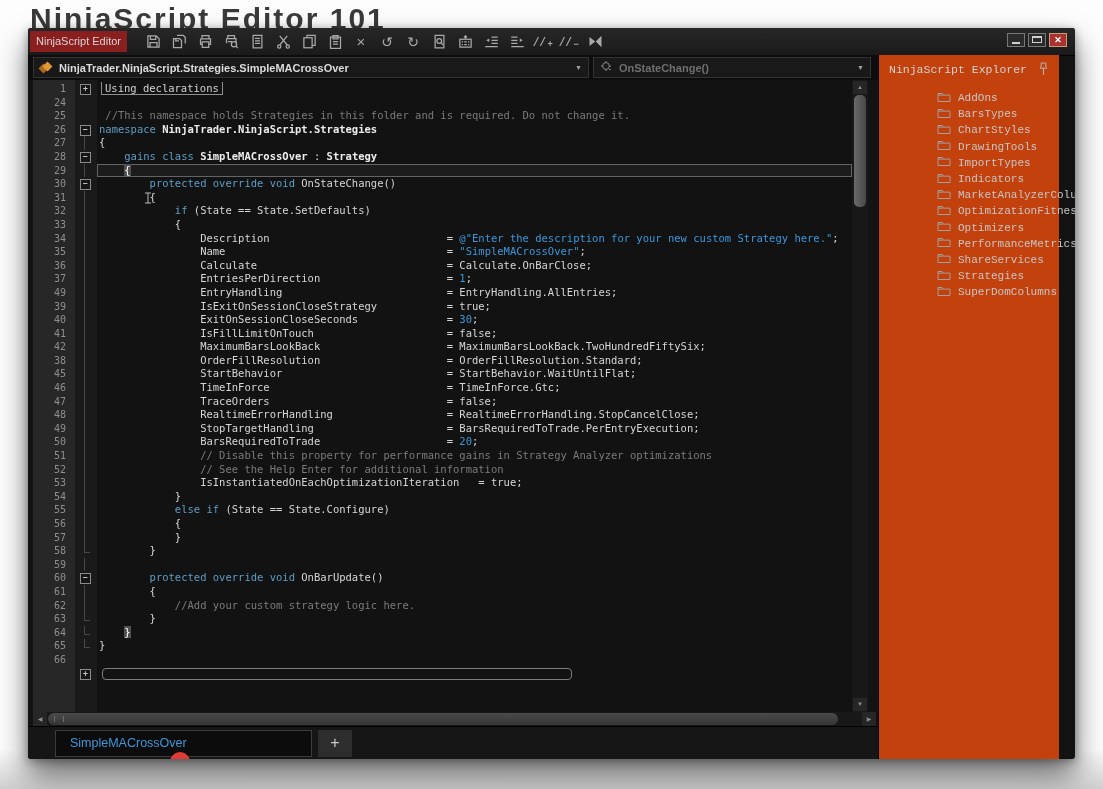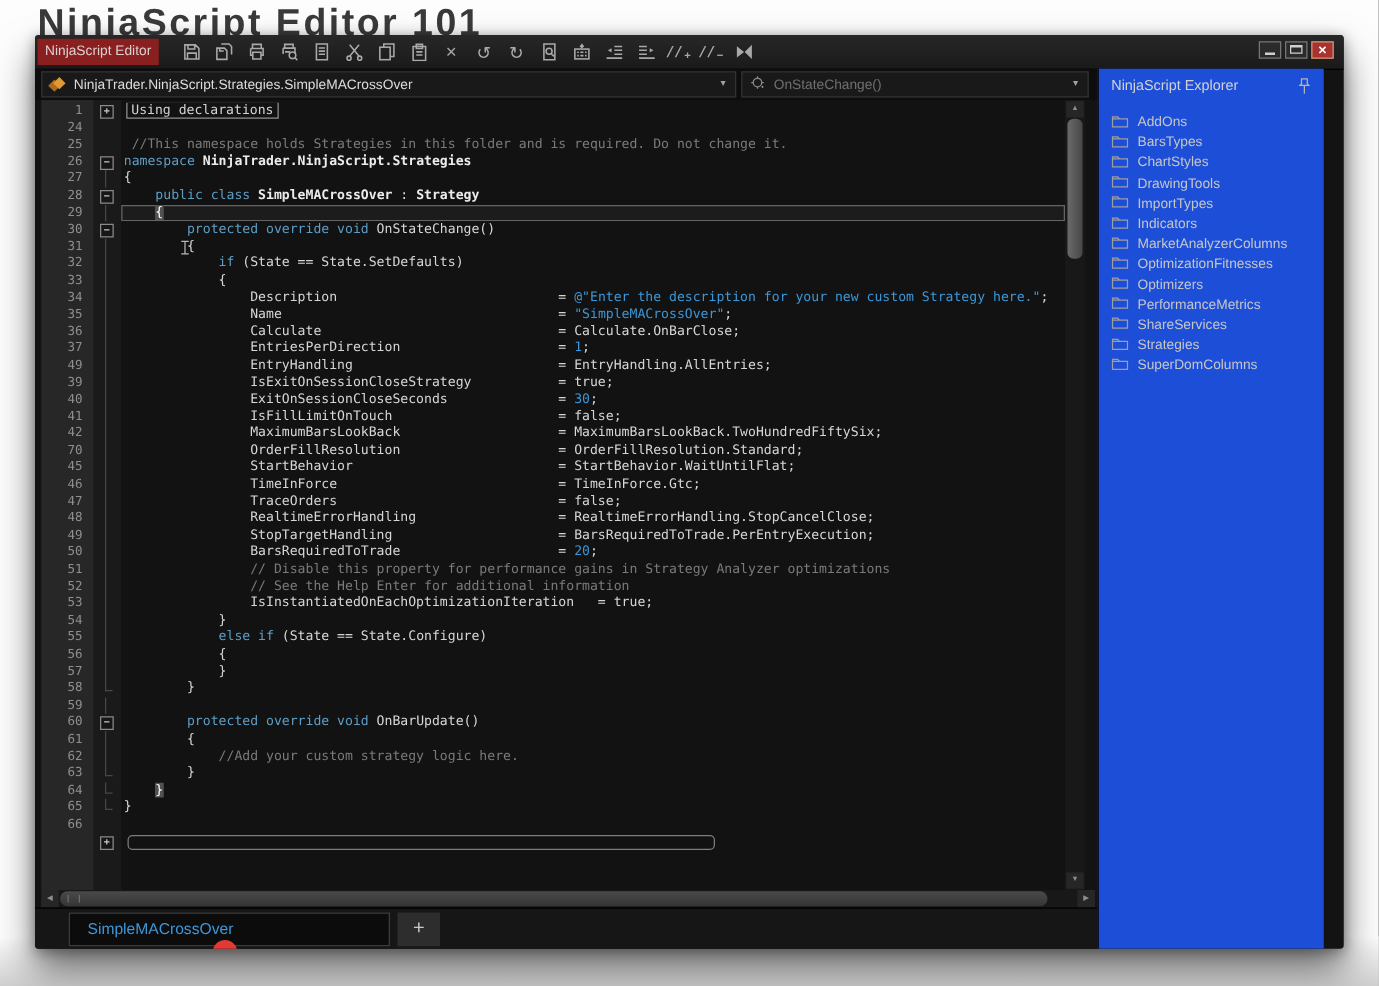--- a/index.html
+++ b/index.html
@@ -28,21 +28,21 @@
   .tbtn .pm{font:bold 9px "Liberation Sans",sans-serif;margin-left:1px;margin-top:5px;}
   .winctl{position:absolute;right:8px;top:5px;display:flex;gap:3px;}
   .wbtn{width:18px;height:14px;background:#2b2b2b;border:1px solid #777;box-sizing:border-box;
     position:relative;color:#ddd;font-size:9px;line-height:12px;text-align:center;}
   .wbtn.min::after{content:"";position:absolute;left:4px;right:4px;bottom:2px;height:2px;background:#cfcfcf;}
   .wbtn.max::after{content:"";position:absolute;left:3px;right:3px;top:2px;bottom:3px;border:1px solid #cfcfcf;border-top-width:2px;}
   .wbtn.close{background:#a83230;border-color:#c97;} 
   .wbtn.close::after{content:"✕";color:#fff;font-weight:bold;font-size:9px;}
 
   
-  .navrow{position:absolute;left:0;top:27px;width:850px;height:25px;background:#0d0d0d;}
+  .navrow{position:absolute;left:0;top:27px;width:850px;height:25px;background:#0d0d0d;font-weight:bold;}
   .combo{position:absolute;top:2px;height:21px;background:#191919;border:1px solid #333;
     box-sizing:border-box;display:flex;align-items:center;font-size:11px;color:#dcdcdc;}
   .combo .chev{margin-left:auto;margin-right:6px;font-size:7px;color:#a0a0a0;}
   .combo1{left:5px;width:556px;}
   .combo2{left:565px;width:278px;color:#6f6f6f;}
   .ninja{position:relative;width:14px;height:14px;margin:0 6px 0 5px;flex:none;}
   .ninja i{position:absolute;width:7px;height:7px;transform:rotate(45deg);}
   .ninja i:nth-child(1){left:1px;top:4px;background:#b06a1e;}
   .ninja i:nth-child(2){left:5px;top:2px;background:#e09a35;}
   .gearico{margin:0 6px 0 6px;flex:none;}
@@ -88,26 +88,26 @@
     border-top:1px solid #000;}
   .doc-tab{position:absolute;left:27px;top:3px;width:257px;height:27px;background:#0c0c0c;
     border:1px solid #3c3c3c;box-sizing:border-box;color:#3f96d8;font-size:12.5px;
     line-height:25px;padding-left:14px;}
   .add-tab{position:absolute;left:290px;top:3px;width:34px;height:27px;background:#2d2d2d;
     color:#c9c9c9;font-size:16px;line-height:26px;text-align:center;}
   .reddot{position:absolute;left:142px;top:724px;width:20px;height:20px;border-radius:50%;
     background:#e23b36;}
 
   
-  .explorer{position:absolute;left:850px;top:27px;width:180px;height:704px;background:#1d4ed8;
-    border-left:1px solid #000;}
+  .explorer{position:absolute;left:850px;top:27px;width:180px;height:704px;background:#c2410c;
+    border-left:1px solid #000;font-family:Liberation Mono, monospace;}
   .exp-head{display:flex;align-items:center;padding:7px 10px 6px 10px;color:#d2d2d2;font-size:11.5px;}
   .exp-head svg{margin-left:auto;}
   .exp-items{padding-left:10px;padding-top:8px;}
-  .exp-item{display:flex;align-items:center;height:16.2px;color:#c6c6c6;font-size:11px;}
+  .exp-item{display:flex;align-items:center;height:16.2px;color:#c6c6c6;font-size:11px;margin-left:48px;}
   .exp-item svg{margin-right:7px;flex:none;}
 </style>
 </head>
 <body>
 
 <div class="page-shade"></div>
 <div class="bg-title">NinjaScript Editor 101</div>
 
 <div class="win">
 
@@ -239,38 +239,38 @@
 
   <div class="editor">
     <div class="gutterbg"></div>
     <div class="foldbg"></div>
     <div class="rows" id="codeRows">
         <div class="row"><span class="ln">1</span><span class="fold"><span class="fb">+</span></span><span class="code"><span class="cbox">Using declarations</span></span></div>
         <div class="row"><span class="ln">24</span><span class="fold"></span><span class="code"></span></div>
         <div class="row"><span class="ln">25</span><span class="fold"></span><span class="code"><span class="c"> //This namespace holds Strategies in this folder and is required. Do not change it.</span></span></div>
         <div class="row"><span class="ln">26</span><span class="fold"><span class="fb">−</span></span><span class="code"><span class="k">namespace </span><span class="b">NinjaTrader.NinjaScript.Strategies</span></span></div>
         <div class="row"><span class="ln">27</span><span class="fold"><span class="fl"></span></span><span class="code"><span class="w">{</span></span></div>
-        <div class="row"><span class="ln">28</span><span class="fold"><span class="fb">−</span></span><span class="code"><span class="w">    </span><span class="k">public class </span><span class="b">SimpleMACrossOver</span><span class="w"> : </span><span class="b">Strategy</span></span></div>
+        <div class="row"><span class="ln">28</span><span class="fold"><span class="fb">−</span></span><span class="code"><span class="w">    </span><span class="k">gains class </span><span class="b">SimpleMACrossOver</span><span class="w"> : </span><span class="b">Strategy</span></span></div>
         <div class="row cur"><span class="ln">29</span><span class="fold"><span class="fl"></span></span><span class="code"><span class="w">    </span><span class="h">{</span></span></div>
         <div class="row"><span class="ln">30</span><span class="fold"><span class="fb">−</span></span><span class="code"><span class="w">        </span><span class="k">protected override void </span><span class="w">OnStateChange()</span></span></div>
         <div class="row"><span class="ln">31</span><span class="fold"><span class="fl"></span></span><span class="code"><span class="w">        {</span><span class="ibeam"><svg width="8" height="12">
                 <path d="M1 1h6M1 11h6M4 1v10" stroke="#b8b8b8" fill="none"></path>
               </svg></span></span></div>
         <div class="row"><span class="ln">32</span><span class="fold"><span class="fl"></span></span><span class="code"><span class="w">            </span><span class="k">if </span><span class="w">(State == State.SetDefaults)</span></span></div>
         <div class="row"><span class="ln">33</span><span class="fold"><span class="fl"></span></span><span class="code"><span class="w">            {</span></span></div>
         <div class="row"><span class="ln">34</span><span class="fold"><span class="fl"></span></span><span class="code"><span class="w">                Description                            </span><span class="w">= </span><span class="s">@"Enter the description for your new custom Strategy here."</span><span class="w">;</span></span></div>
         <div class="row"><span class="ln">35</span><span class="fold"><span class="fl"></span></span><span class="code"><span class="w">                Name                                   </span><span class="w">= </span><span class="s">"SimpleMACrossOver"</span><span class="w">;</span></span></div>
         <div class="row"><span class="ln">36</span><span class="fold"><span class="fl"></span></span><span class="code"><span class="w">                Calculate                              </span><span class="w">= Calculate.OnBarClose;</span></span></div>
         <div class="row"><span class="ln">37</span><span class="fold"><span class="fl"></span></span><span class="code"><span class="w">                EntriesPerDirection                    </span><span class="w">= </span><span class="s">1</span><span class="w">;</span></span></div>
         <div class="row"><span class="ln">49</span><span class="fold"><span class="fl"></span></span><span class="code"><span class="w">                EntryHandling                          </span><span class="w">= EntryHandling.AllEntries;</span></span></div>
         <div class="row"><span class="ln">39</span><span class="fold"><span class="fl"></span></span><span class="code"><span class="w">                IsExitOnSessionCloseStrategy           </span><span class="w">= true;</span></span></div>
         <div class="row"><span class="ln">40</span><span class="fold"><span class="fl"></span></span><span class="code"><span class="w">                ExitOnSessionCloseSeconds              </span><span class="w">= </span><span class="s">30</span><span class="w">;</span></span></div>
         <div class="row"><span class="ln">41</span><span class="fold"><span class="fl"></span></span><span class="code"><span class="w">                IsFillLimitOnTouch                     </span><span class="w">= false;</span></span></div>
         <div class="row"><span class="ln">42</span><span class="fold"><span class="fl"></span></span><span class="code"><span class="w">                MaximumBarsLookBack                    </span><span class="w">= MaximumBarsLookBack.TwoHundredFiftySix;</span></span></div>
-        <div class="row"><span class="ln">70</span><span class="fold"><span class="fl"></span></span><span class="code"><span class="w">                OrderFillResolution                    </span><span class="w">= OrderFillResolution.Standard;</span></span></div>
+        <div class="row"><span class="ln">38</span><span class="fold"><span class="fl"></span></span><span class="code"><span class="w">                OrderFillResolution                    </span><span class="w">= OrderFillResolution.Standard;</span></span></div>
         <div class="row"><span class="ln">45</span><span class="fold"><span class="fl"></span></span><span class="code"><span class="w">                StartBehavior                          </span><span class="w">= StartBehavior.WaitUntilFlat;</span></span></div>
         <div class="row"><span class="ln">46</span><span class="fold"><span class="fl"></span></span><span class="code"><span class="w">                TimeInForce                            </span><span class="w">= TimeInForce.Gtc;</span></span></div>
         <div class="row"><span class="ln">47</span><span class="fold"><span class="fl"></span></span><span class="code"><span class="w">                TraceOrders                            </span><span class="w">= false;</span></span></div>
         <div class="row"><span class="ln">48</span><span class="fold"><span class="fl"></span></span><span class="code"><span class="w">                RealtimeErrorHandling                  </span><span class="w">= RealtimeErrorHandling.StopCancelClose;</span></span></div>
         <div class="row"><span class="ln">49</span><span class="fold"><span class="fl"></span></span><span class="code"><span class="w">                StopTargetHandling                     </span><span class="w">= BarsRequiredToTrade.PerEntryExecution;</span></span></div>
         <div class="row"><span class="ln">50</span><span class="fold"><span class="fl"></span></span><span class="code"><span class="w">                BarsRequiredToTrade                    </span><span class="w">= </span><span class="s">20</span><span class="w">;</span></span></div>
         <div class="row"><span class="ln">51</span><span class="fold"><span class="fl"></span></span><span class="code"><span class="c">                // Disable this property for performance gains in Strategy Analyzer optimizations</span></span></div>
         <div class="row"><span class="ln">52</span><span class="fold"><span class="fl"></span></span><span class="code"><span class="c">                // See the Help Enter for additional information</span></span></div>
         <div class="row"><span class="ln">53</span><span class="fold"><span class="fl"></span></span><span class="code"><span class="w">                IsInstantiatedOnEachOptimizationIteration   </span><span class="w">= true;</span></span></div>
         <div class="row"><span class="ln">54</span><span class="fold"><span class="fl"></span></span><span class="code"><span class="w">            }</span></span></div>

